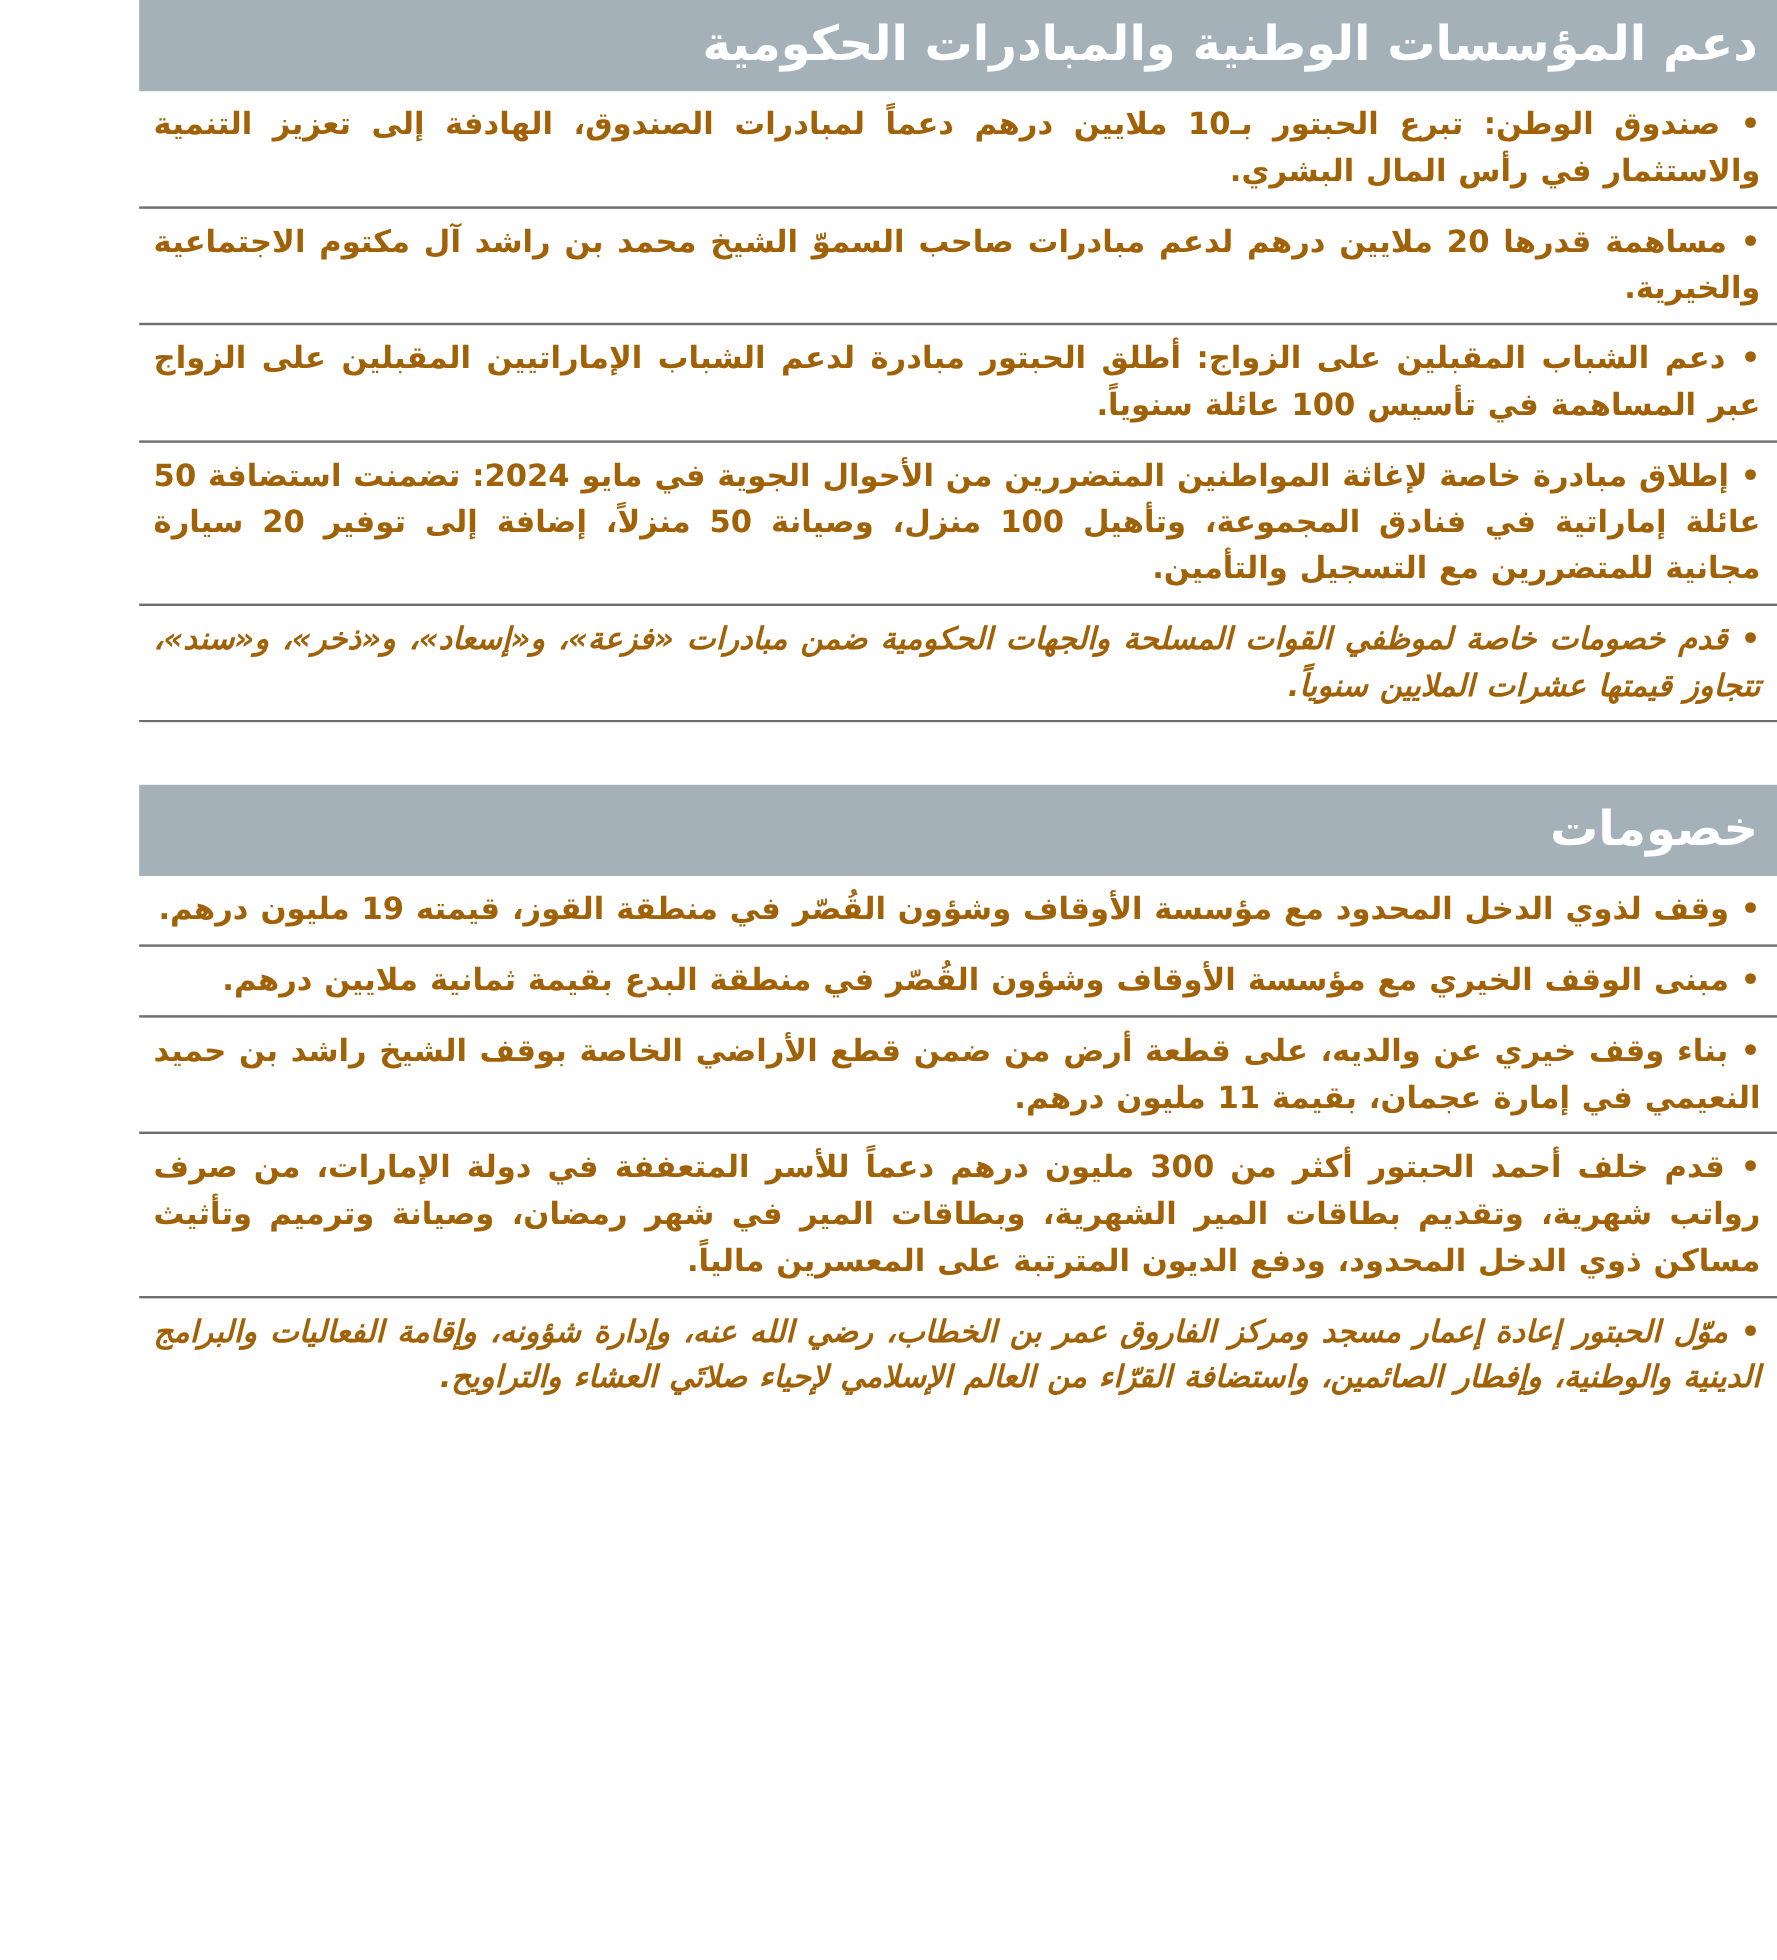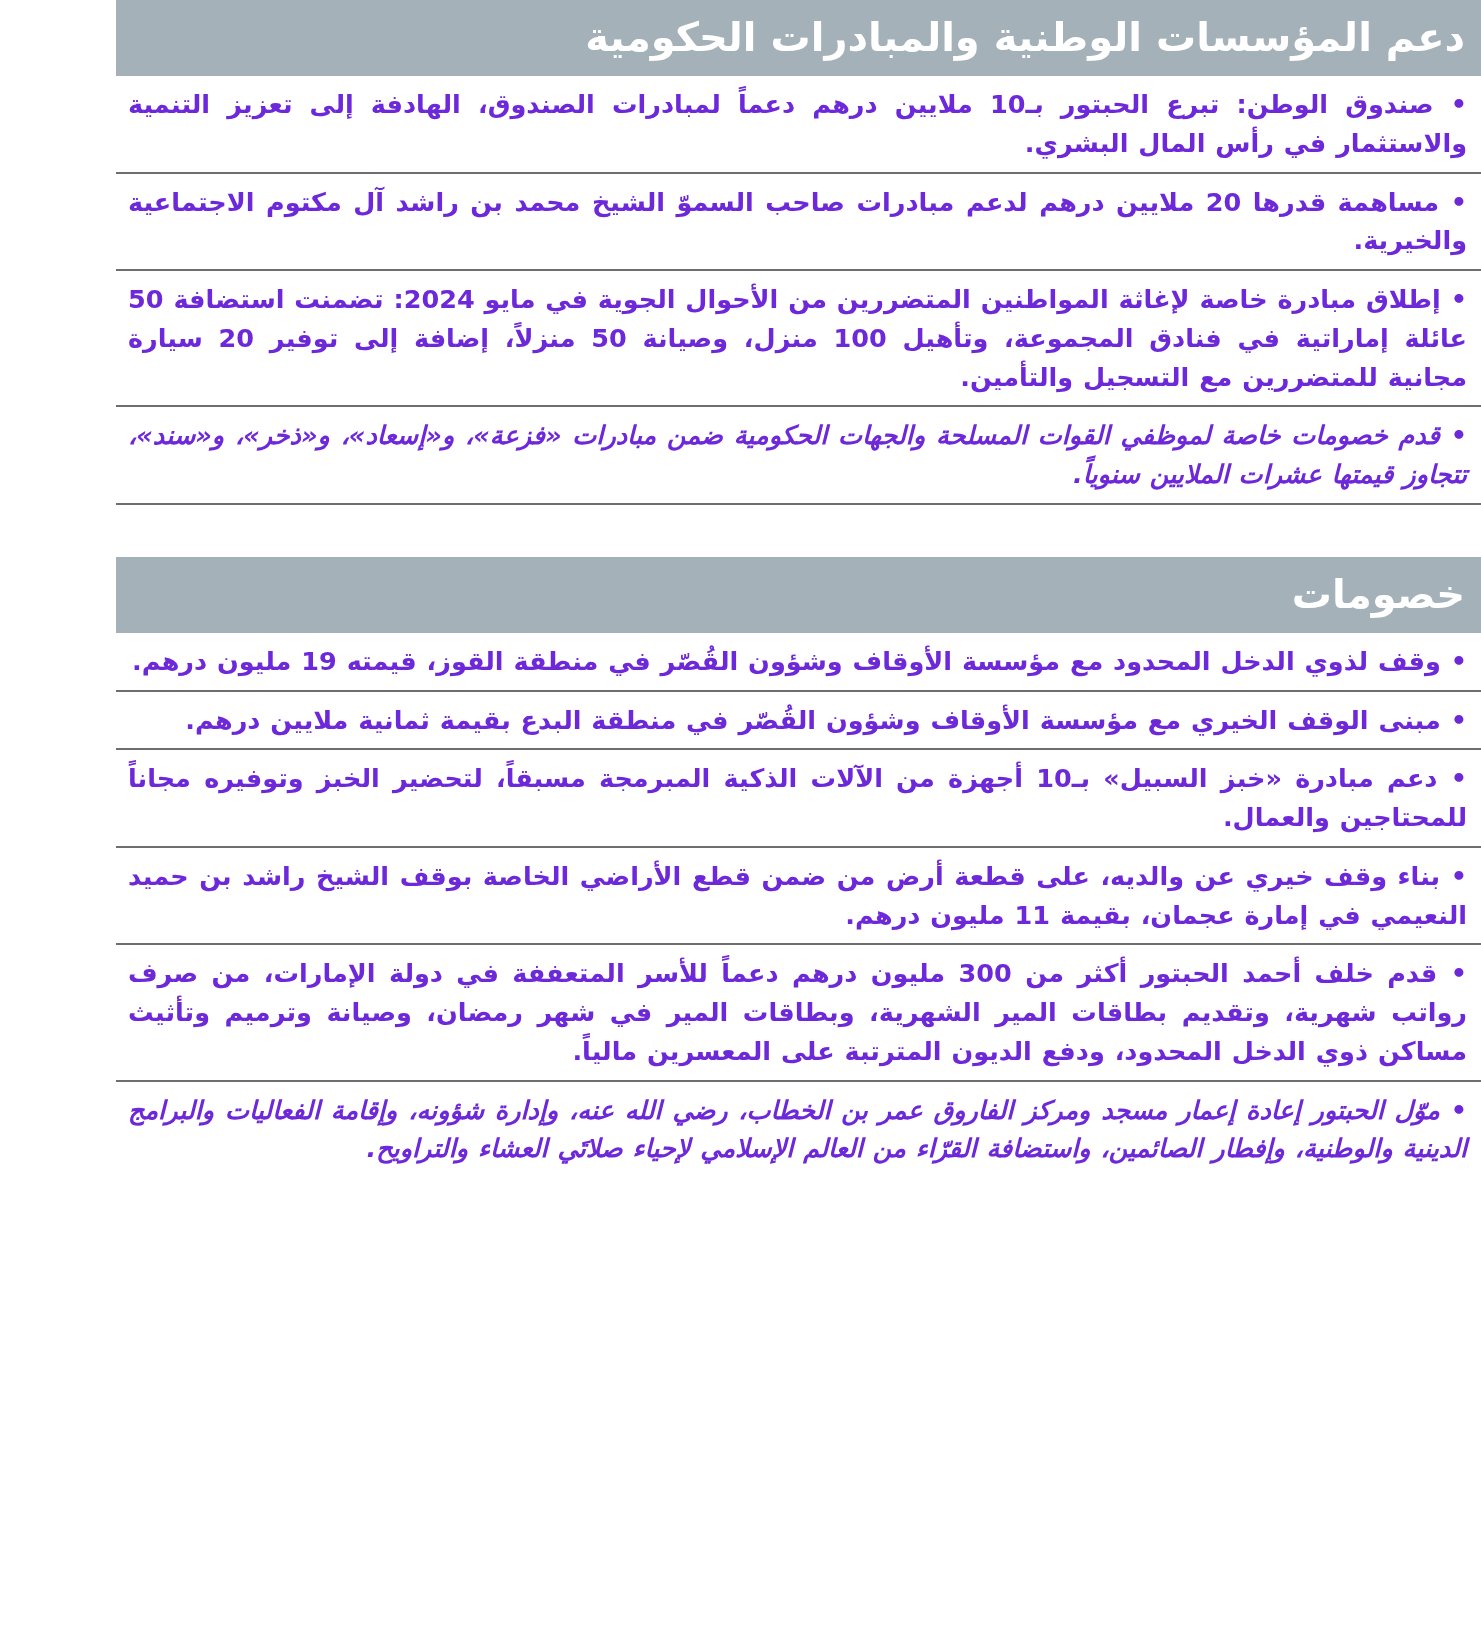--- a/index.html
+++ b/index.html
@@ -42,21 +42,21 @@
   .bullet-item {
     position: relative;
     box-sizing: border-box;
     padding: 9px 14px 9px 12px;
     border-bottom: 2px solid #6e6e6e;
     font-size: 25.5px;
     line-height: 1.52;
     text-align: justify;
     text-align-last: right;
     font-weight: bold;
-    color: #6d28d9;
+    color: #a16207;
     word-spacing: 1px;
   }
   .bullet-item:last-child {
     border-bottom: none;
     font-style: italic;
   }
   .bullet-item.no-rule {
     border-bottom: none;
   }
 
@@ -84,20 +84,23 @@
     <div class="section-header">دعم المؤسسات الوطنية والمبادرات الحكومية</div>
 
     <ul class="bullet-list">
       <li class="bullet-item">
         <span class="bullet-text">• صندوق الوطن: تبرع الحبتور بـ10 ملايين درهم دعماً لمبادرات الصندوق، الهادفة إلى تعزيز التنمية والاستثمار في رأس المال البشري.</span>
       </li>
       <li class="bullet-item">
         <span class="bullet-text">• مساهمة قدرها 20 ملايين درهم لدعم مبادرات صاحب السموّ الشيخ محمد بن راشد آل مكتوم  الاجتماعية والخيرية.</span>
       </li>
       <li class="bullet-item">
+        <span class="bullet-text">• دعم الشباب المقبلين على الزواج: أطلق الحبتور مبادرة لدعم الشباب الإماراتيين المقبلين على الزواج عبر المساهمة في تأسيس 100 عائلة سنوياً.</span>
+      </li>
+      <li class="bullet-item">
         <span class="bullet-text">• إطلاق مبادرة خاصة لإغاثة المواطنين المتضررين من الأحوال الجوية في مايو 2024: تضمنت استضافة 50 عائلة إماراتية في فنادق المجموعة، وتأهيل 100 منزل، وصيانة 50 منزلاً، إضافة إلى توفير 20 سيارة مجانية للمتضررين مع التسجيل والتأمين.</span>
       </li>
       <li class="bullet-item no-rule">
         <span class="bullet-text">• قدم خصومات خاصة لموظفي القوات المسلحة والجهات الحكومية ضمن مبادرات «فزعة»، و«إسعاد»، و«ذخر»، و«سند»، تتجاوز قيمتها عشرات الملايين سنوياً.</span>
       </li>
     </ul>
 
     <div class="section-end-rule"></div>
   </div>
 
@@ -108,23 +111,20 @@
     <div class="section-header">خصومات</div>
 
     <ul class="bullet-list">
       <li class="bullet-item">
         <span class="bullet-text">• وقف لذوي الدخل المحدود مع مؤسسة الأوقاف وشؤون القُصّر في منطقة القوز، قيمته 19 مليون درهم.</span>
       </li>
       <li class="bullet-item">
         <span class="bullet-text">• مبنى الوقف الخيري مع مؤسسة الأوقاف وشؤون القُصّر في منطقة البدع بقيمة ثمانية ملايين درهم.</span>
       </li>
       <li class="bullet-item">
-        <span class="bullet-text">• دعم مبادرة «خبز السبيل» بـ10 أجهزة من الآلات الذكية المبرمجة مسبقاً، لتحضير الخبز وتوفيره مجاناً للمحتاجين والعمال.</span>
-      </li>
-      <li class="bullet-item">
         <span class="bullet-text">• بناء وقف خيري عن والديه، على قطعة أرض من ضمن قطع الأراضي الخاصة بوقف الشيخ راشد بن حميد النعيمي في إمارة عجمان، بقيمة 11 مليون درهم.</span>
       </li>
       <li class="bullet-item">
         <span class="bullet-text">• قدم خلف أحمد الحبتور أكثر من 300 مليون درهم دعماً للأسر المتعففة في دولة الإمارات، من صرف رواتب شهرية، وتقديم بطاقات المير الشهرية، وبطاقات المير في شهر رمضان، وصيانة وترميم وتأثيث مساكن ذوي الدخل المحدود، ودفع الديون المترتبة على المعسرين مالياً.</span>
       </li>
       <li class="bullet-item no-rule">
         <span class="bullet-text">• موّل الحبتور إعادة إعمار مسجد ومركز الفاروق عمر بن الخطاب، رضي الله عنه، وإدارة شؤونه، وإقامة الفعاليات والبرامج الدينية والوطنية، وإفطار الصائمين، واستضافة القرّاء من العالم الإسلامي لإحياء صلاتَي العشاء والتراويح.</span>
       </li>
     </ul>
   </div>

